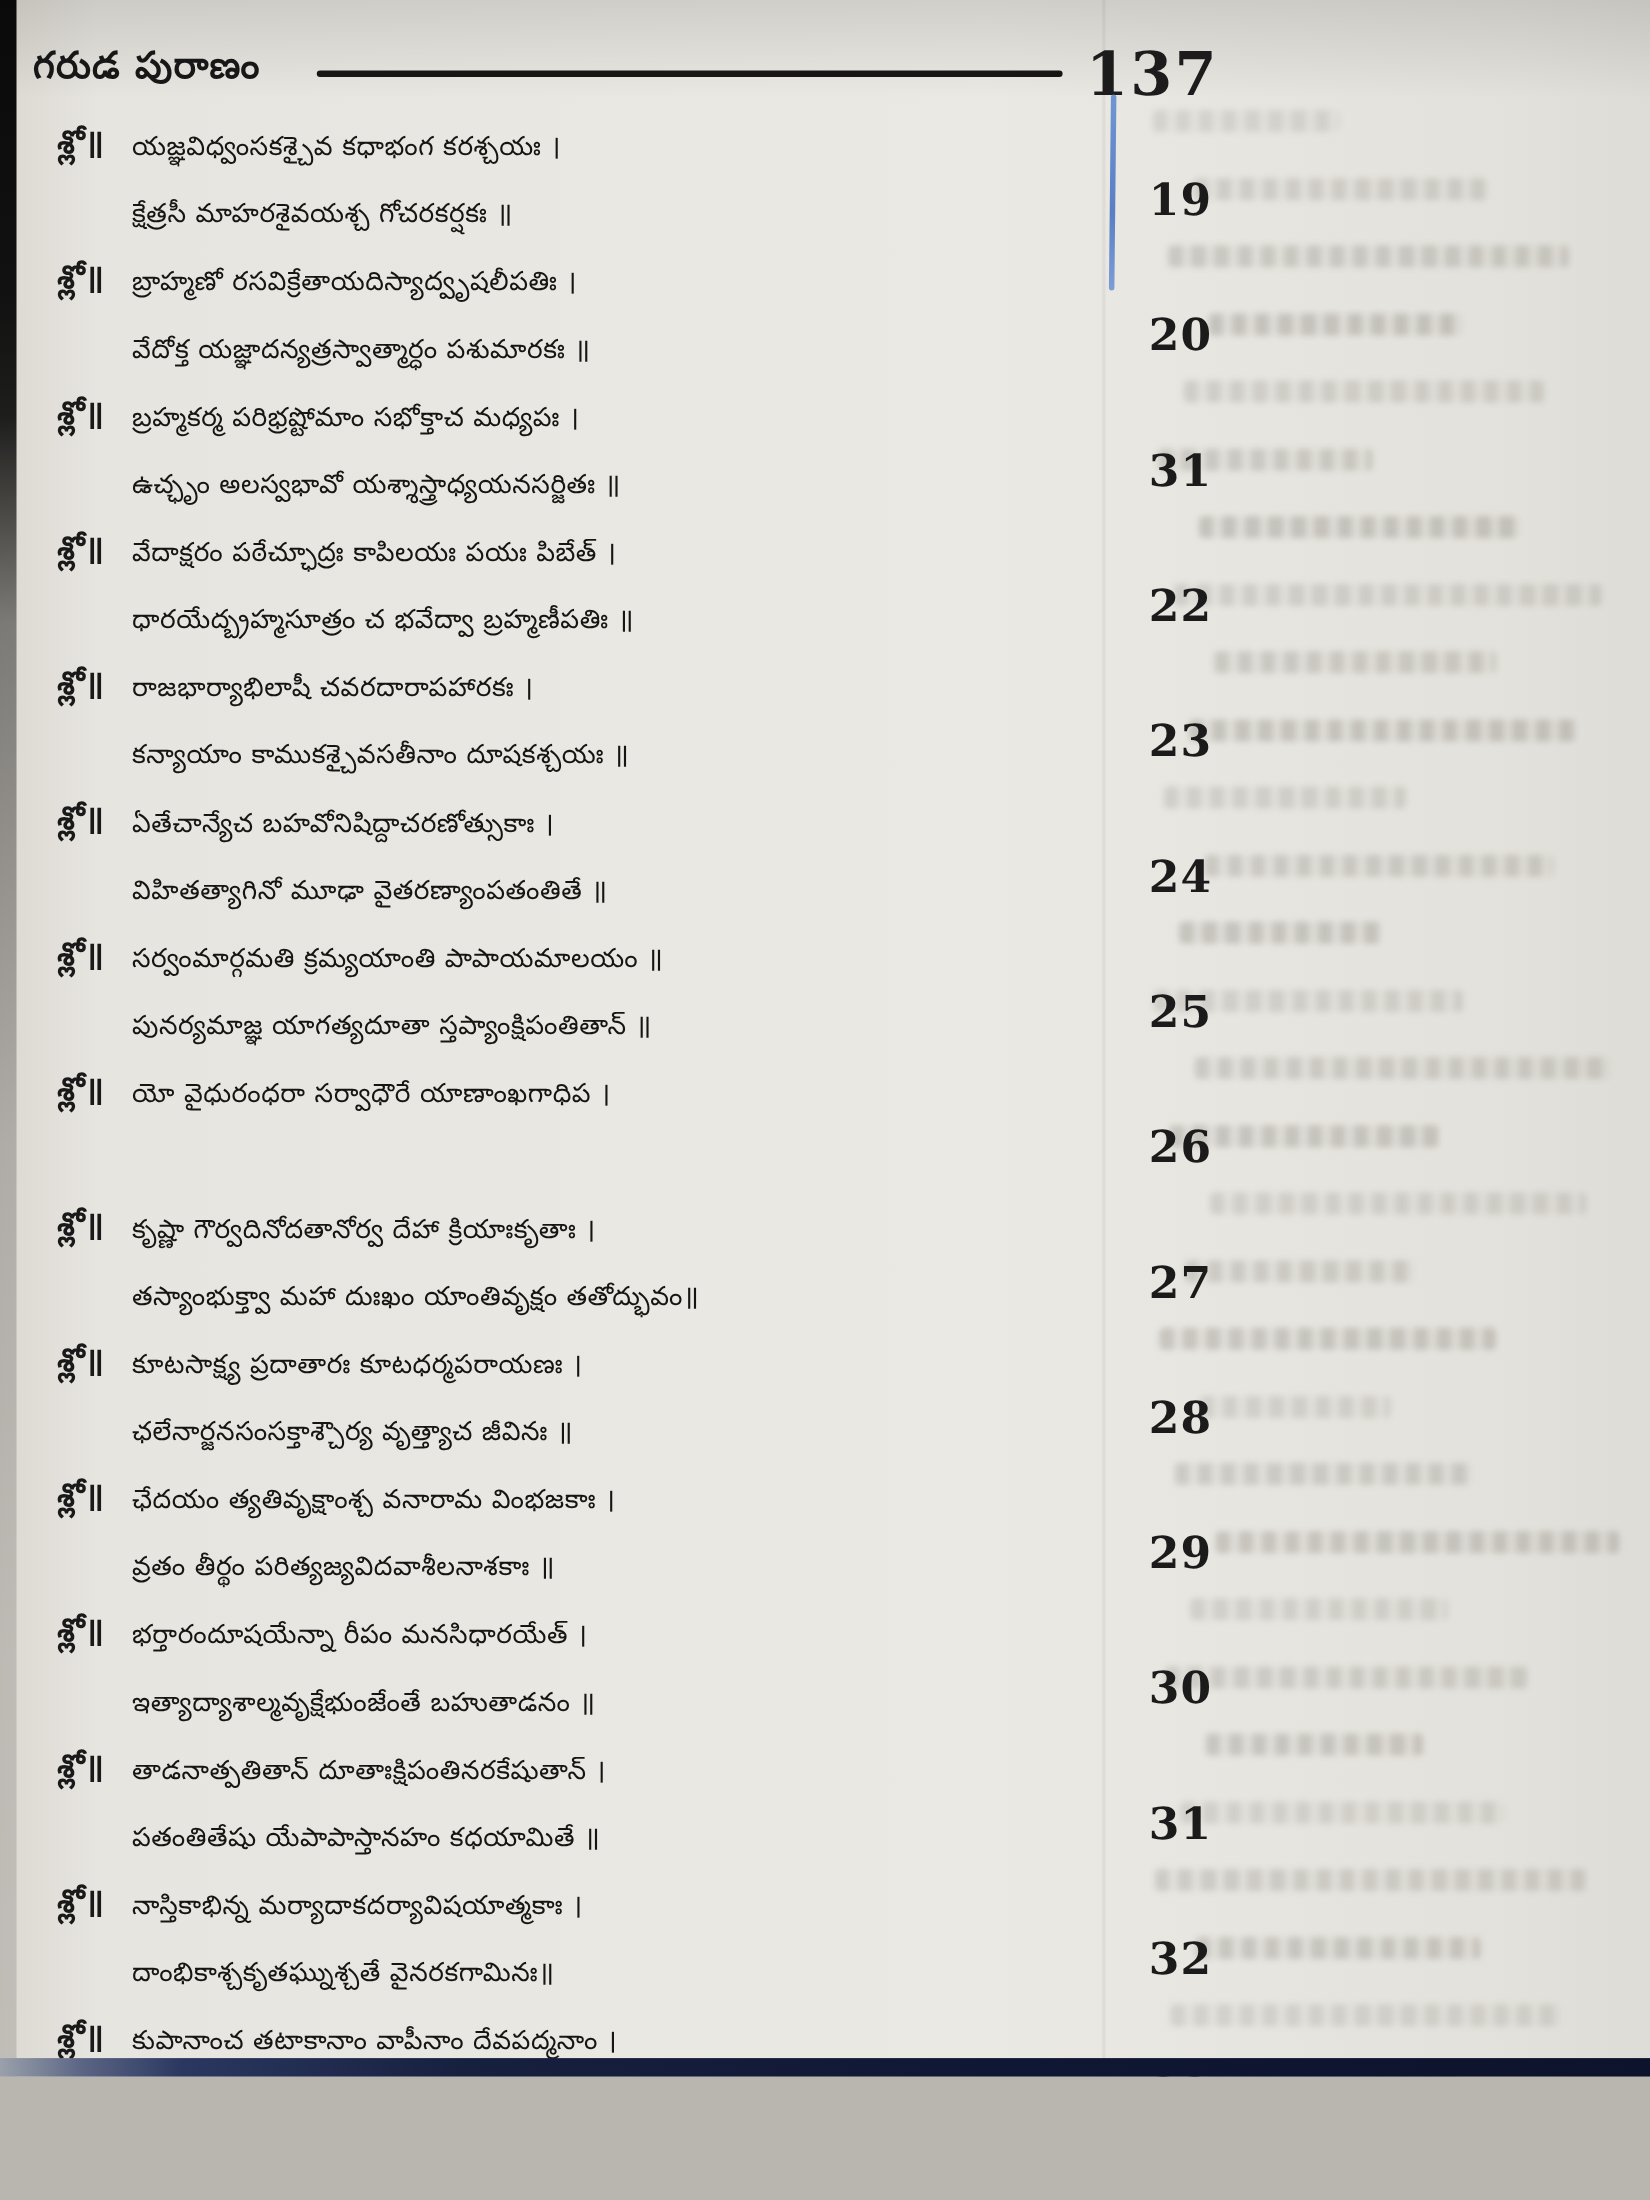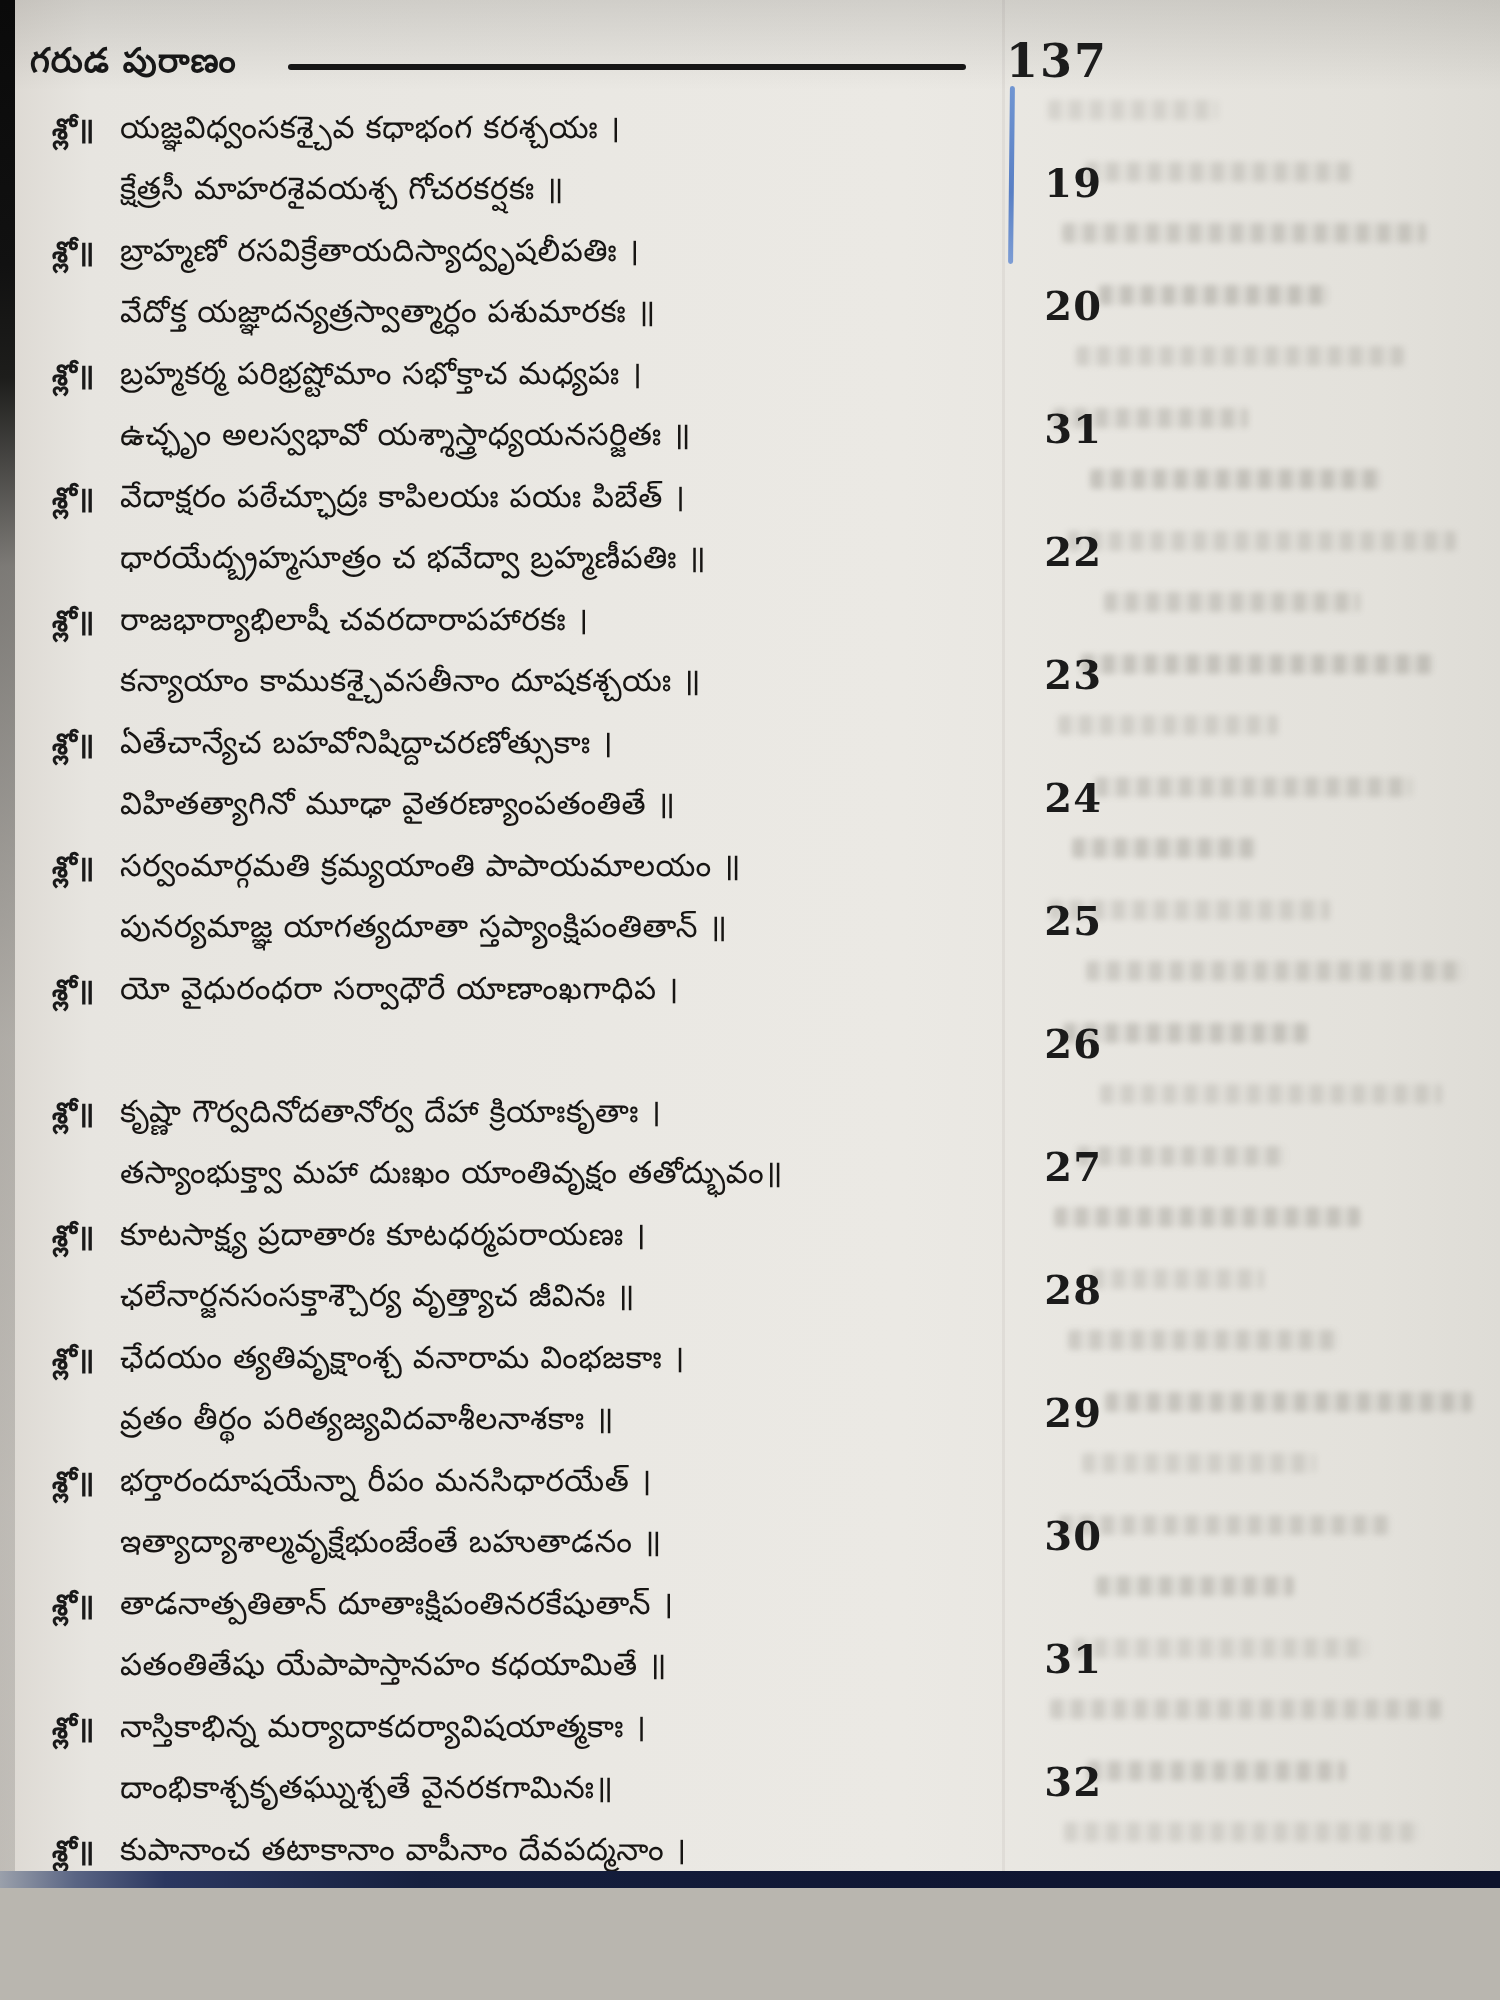--- a/index.html
+++ b/index.html
@@ -26,39 +26,39 @@
     font-size:34px;font-weight:bold;color:#171717;letter-spacing:1px;
     white-space:nowrap;
   }
   .title-rule{
     position:absolute;left:288px;top:30px;width:678px;height:6px;
     background:#161616;border-radius:3px;
   }
   .pagenum{
     position:absolute;right:392px;top:0px;
     font-family:"DejaVu Serif","Liberation Serif",serif;
-    font-size:46px;font-weight:bold;color:#1c1c1c;letter-spacing:2px;
+    font-size:55px;font-weight:bold;color:#1c1c1c;letter-spacing:2px;
   }
   
   .verses{
     position:absolute;left:0;top:92px;width:100%;
   }
   .verse{position:relative;width:100%;height:123px;}
   .vrow{
     position:relative;width:100%;height:61px;
     display:flex;align-items:flex-end;
   }
   .marker{
     display:inline-block;width:62px;margin-left:52px;flex:0 0 auto;
     font-size:29px;font-weight:bold;color:#191919;white-space:nowrap;
   }
   .marker.spacer{visibility:hidden;}
   .vtext{
     display:inline-block;margin-left:6px;
-    font-size:31px;color:#171513;white-space:nowrap;
+    font-size:24px;color:#171513;white-space:nowrap;
     letter-spacing:0.5px;
     margin-top:24px;
   }
   .vnum{
     position:absolute;right:398px;top:50%;transform:translateY(-54%);
     font-family:"DejaVu Serif","Liberation Serif",serif;
     font-size:40px;font-weight:bold;color:#1b1b1b;letter-spacing:1px;
   }
   
   .edge-left{

